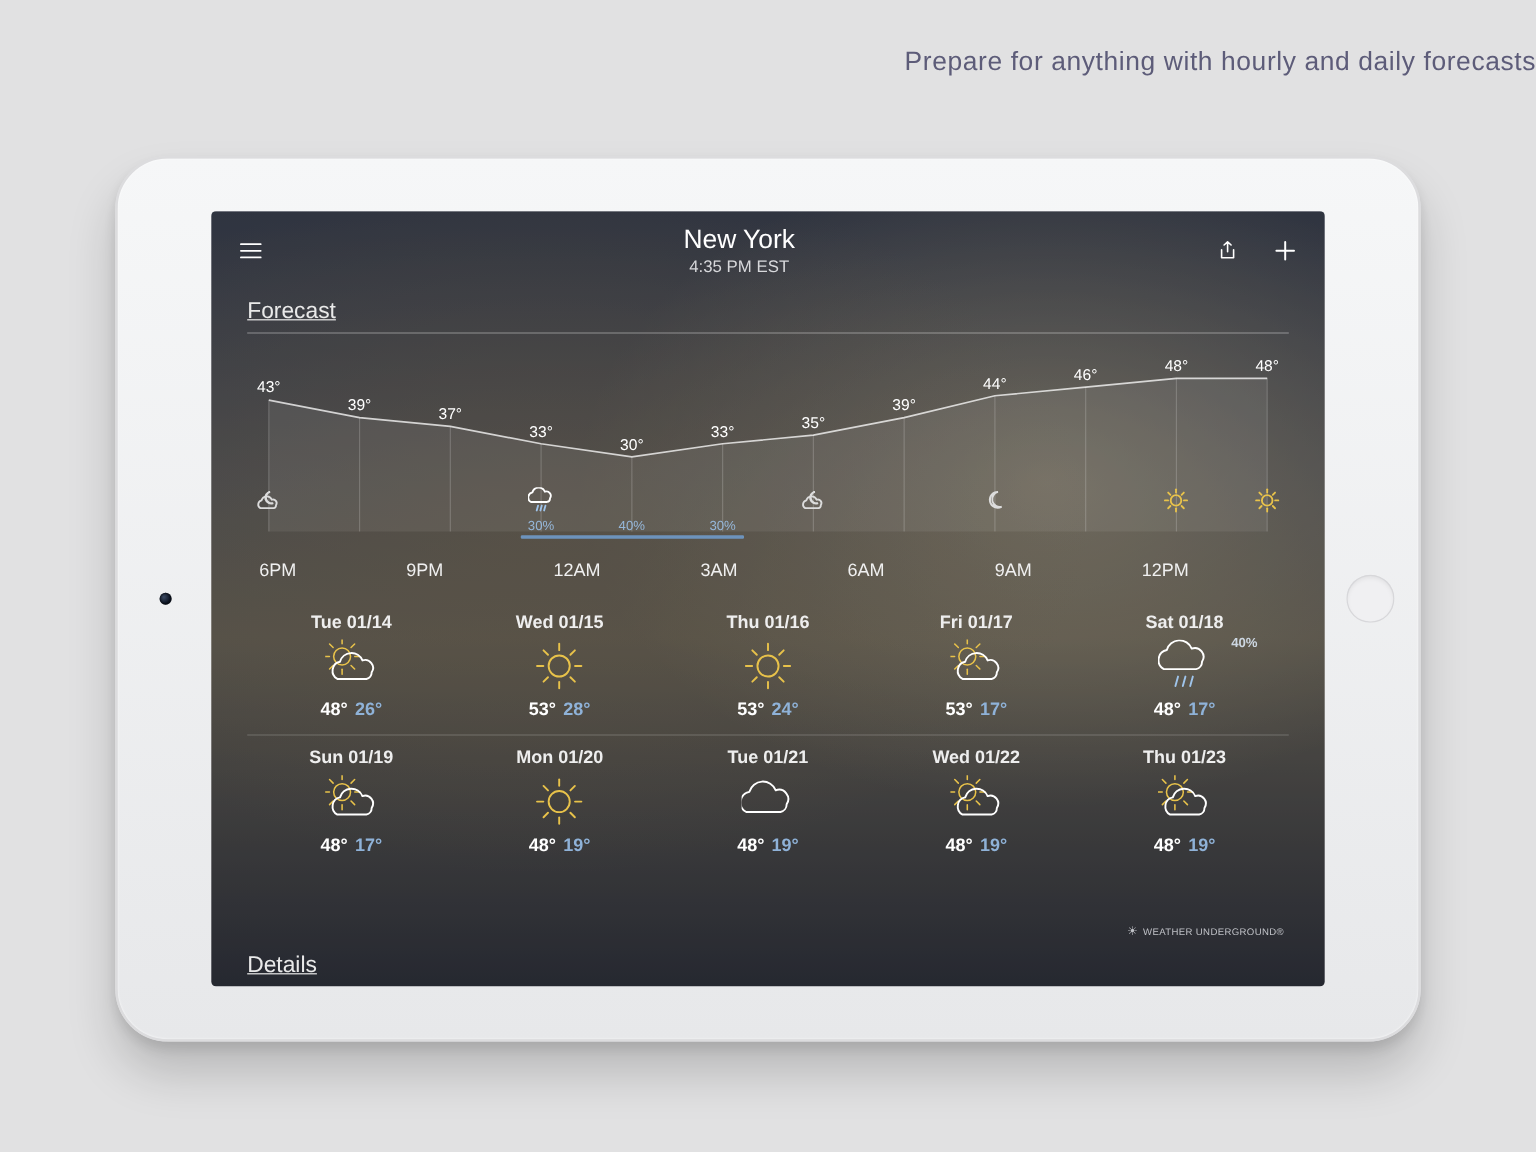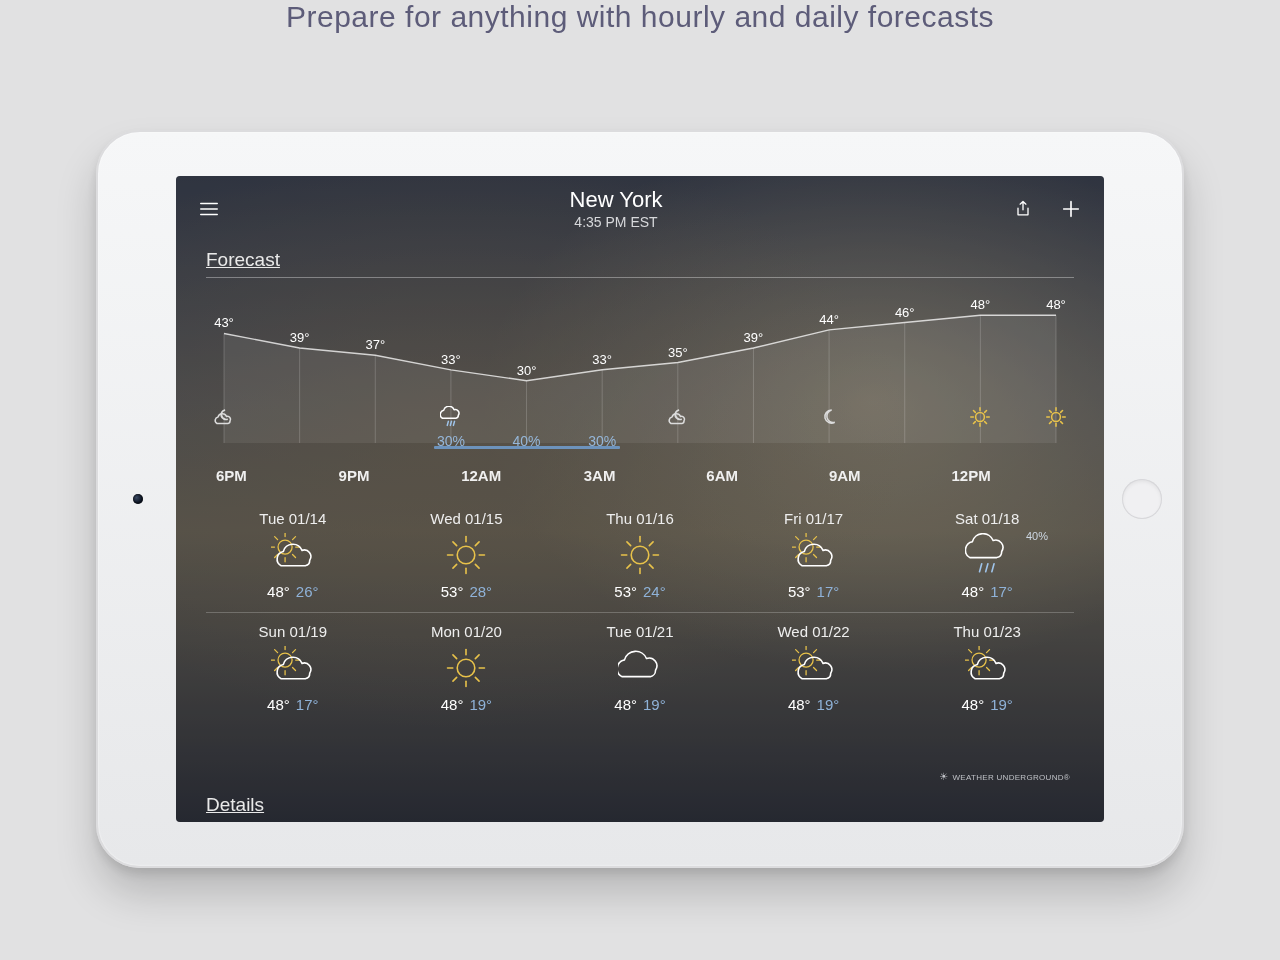--- a/index.html
+++ b/index.html
@@ -1,16 +1,16 @@
 <!DOCTYPE html>
 <html><head>
 <meta charset="utf-8">
 <style>
   html,body{margin:0;padding:0;width:1280px;height:960px;background:#e1e1e2;font-family:"Helvetica Neue",Helvetica,Arial,sans-serif;overflow:hidden;}
-  .headline{width:100%;text-align:center;color:#5d5c79;font-size:30px;font-weight:300;letter-spacing:.5px;}
+  .headline{width:100%;text-align:right;color:#5d5c79;font-size:22px;font-weight:300;letter-spacing:.5px;padding-top:38px;}
   
   .ipad{
     position:absolute;left:50%;top:130px;transform:translateX(-50%);
     width:1084px;height:734px;border-radius:44px;
     background:linear-gradient(180deg,#f6f7f8,#e7e8ea);
     box-shadow:0 26px 40px rgba(0,0,0,.18),0 6px 10px rgba(0,0,0,.10),inset 0 0 2px rgba(255,255,255,.9);
     border:2px solid #dcdcde;
   }
   .camera{position:absolute;left:35px;top:50%;transform:translateY(-50%);width:10px;height:10px;border-radius:50%;background:radial-gradient(circle at 35% 35%,#3b4a63,#0b1220 60%);box-shadow:inset 0 0 2px #000;}
   .home{position:absolute;right:20px;top:50%;transform:translateY(-50%);width:40px;height:40px;border-radius:50%;background:#f0f0f2;box-shadow:inset 0 0 0 1px #d7d7da,inset 0 2px 4px rgba(0,0,0,.08);}
@@ -34,27 +34,27 @@
   svg{display:block;}
   
   .sec-title{font-size:19px;font-weight:300;color:#e9e9e9;margin:14px 30px 6px;text-decoration:underline;}
   .rule{height:1px;background:rgba(255,255,255,.35);margin:0 30px;}
   
   .chart-wrap{position:relative;margin:0 30px;height:185px;}
   .chart-wrap svg{position:absolute;inset:0;width:100%;height:100%;}
   .hour-label{position:absolute;color:#fff;font-size:13px;top:-2px;transform:translate(-50%,0);white-space:nowrap;}
   .hour-icon{position:absolute;width:22px;height:22px;transform:translate(-50%,0);color:#dcdcdc;}
   .hour-icon.sun{color:#e8c24a;}
-  .precip{position:absolute;font-size:14px;color:#95b6d8;transform:translate(-50%,0);}
+  .precip{position:absolute;font-size:11px;color:#95b6d8;transform:translate(-50%,0);}
   .precip-bar{position:absolute;height:3px;background:#6d93bc;border-radius:1px;bottom:0;}
-  .hour-times{display:flex;margin:4px 30px 0;color:#f0f0f0;font-size:15px;font-weight:700;}
+  .hour-times{display:flex;margin:4px 30px 0;color:#f0f0f0;font-size:15px;font-weight:400;}
   .hour-times span{flex:1;text-align:left;}
   .hour-times span:first-child{padding-left:10px;}
   
-  .daily{margin:16px 30px 0;}
+  .daily{margin:16px 30px 0;font-weight:bold;}
   .daily-row{display:flex;}
   .day{flex:1;display:flex;flex-direction:column;align-items:center;padding:10px 0 12px;position:relative;}
   .day-label{font-size:15px;color:#eee;margin-bottom:6px;}
   .day-icon{width:44px;height:44px;margin-bottom:6px;}
   .temps{font-size:15px;}
   .temps .hi{color:#fff;}
   .temps .lo{color:#8fb2d8;margin-left:6px;}
   .daily-row+.daily-row{border-top:1px solid rgba(255,255,255,.22);}
   .pop-badge{position:absolute;top:30px;right:26px;font-size:11px;color:#cdd7e2;}
   .attribution{position:absolute;right:34px;bottom:40px;font-size:8px;color:#bfc1c6;letter-spacing:.3px;}

